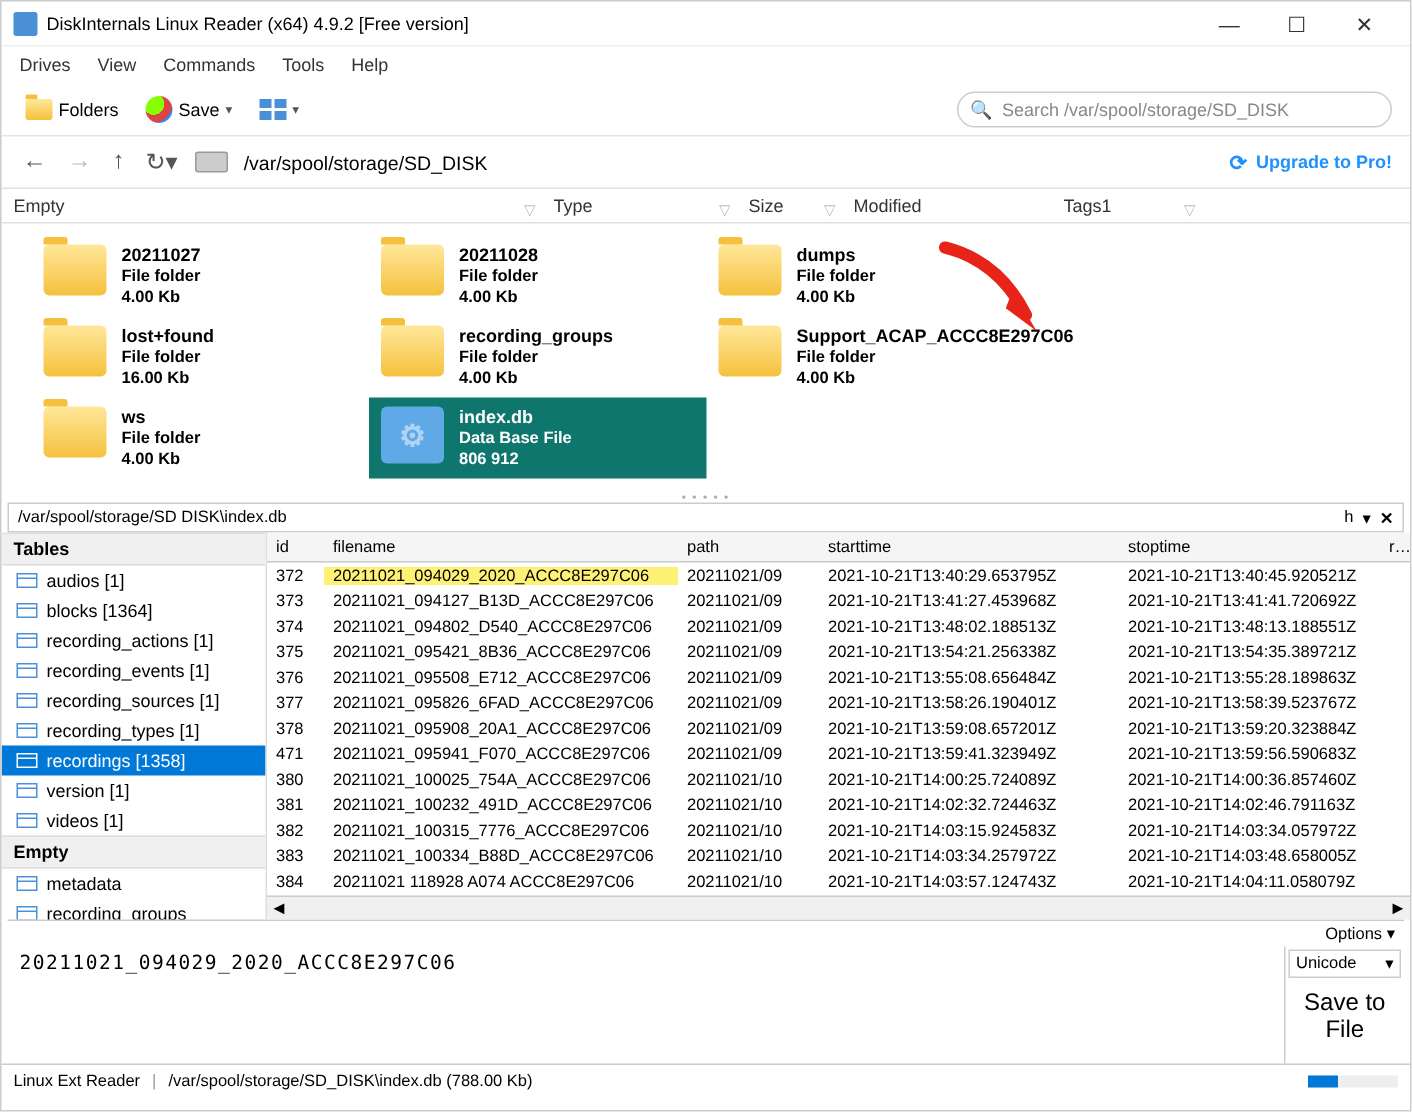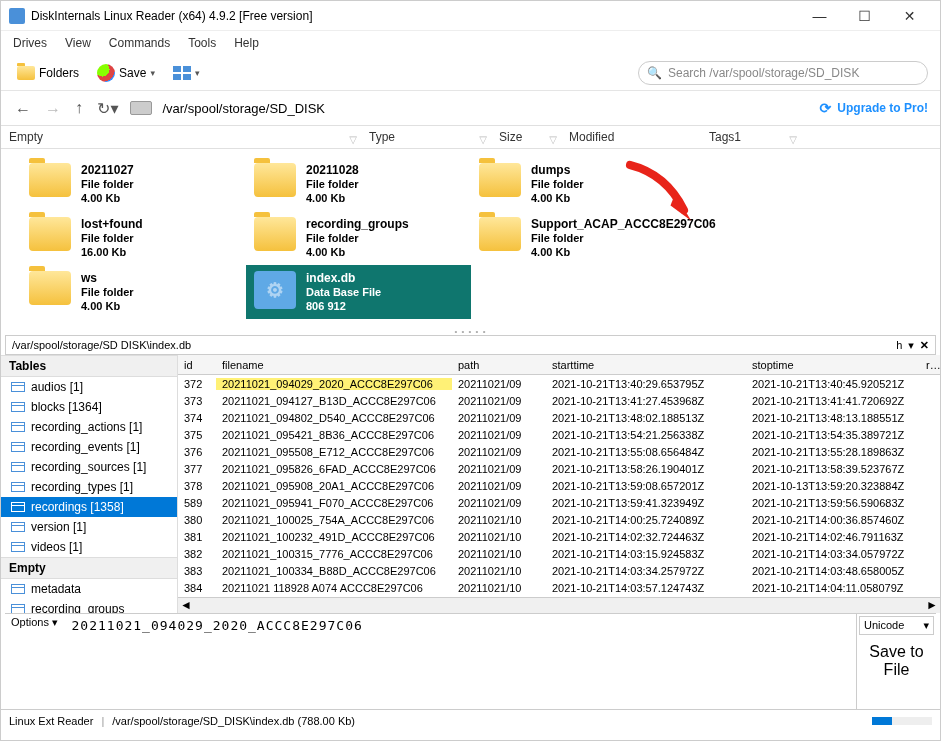--- a/index.html
+++ b/index.html
@@ -80,21 +80,21 @@
 .c-st { width: 200px; }
 .c-stop { width: 174px; }
 .dg-body { flex: 1; overflow: hidden; font-size: 11px; }
 .dg-row { display: flex; height: 17px; align-items: center; }
 .dg-row.sel .c-fn { background: #fff176; }
 .dg-hscroll { height: 16px; background: #f0f0f0; border-top: 1px solid #ccc; position: relative; }
 .dg-hscroll .lar { position: absolute; left: 0; top: 0; width: 16px; height: 16px; text-align: center; line-height: 14px; }
 .dg-hscroll .rar { position: absolute; right: 0; top: 0; width: 16px; height: 16px; text-align: center; line-height: 14px; }
 
 
-.preview { height: 96px; border-top: 1px solid #ccc; margin: 0 4px; display: flex; flex-direction: row; }
+.preview { height: 96px; border-top: 1px solid #ccc; margin: 0 4px; display: flex; flex-direction: column; }
 .preview .opt { text-align: right; padding: 2px 6px; font-size: 11px; }
 .preview .content-row { display: flex; flex: 1; }
 .preview .text { flex: 1; padding: 4px 8px; font-family: Consolas, monospace; font-size: 13px; letter-spacing: 1px; }
 .preview .side { width: 80px; border-left: 1px solid #ccc; display: flex; flex-direction: column; }
 .preview .enc { border: 1px solid #ccc; margin: 2px; padding: 2px 4px; font-size: 11px; display: flex; justify-content: space-between; }
 .preview .save { padding: 6px 4px; text-align: center; font-size: 16px; }
 
 
 .status { height: 22px; border-top: 1px solid #ccc; display: flex; align-items: center; padding: 0 8px; font-size: 11px; gap: 8px; justify-content: flex-end; }
 .status .sep { color: #999; }
@@ -353,24 +353,24 @@
           <div class="c c-fn">20211021_095826_6FAD_ACCC8E297C06</div>
           <div class="c c-path">20211021/09</div>
           <div class="c c-st">2021-10-21T13:58:26.190401Z</div>
           <div class="c c-stop">2021-10-21T13:58:39.523767Z</div>
         </div>
         <div class="dg-row">
           <div class="c c-id">378</div>
           <div class="c c-fn">20211021_095908_20A1_ACCC8E297C06</div>
           <div class="c c-path">20211021/09</div>
           <div class="c c-st">2021-10-21T13:59:08.657201Z</div>
-          <div class="c c-stop">2021-10-13T13:59:20.323884Z</div>
-        </div>
-        <div class="dg-row">
-          <div class="c c-id">589</div>
+          <div class="c c-stop">2021-10-21T13:59:20.323884Z</div>
+        </div>
+        <div class="dg-row">
+          <div class="c c-id">471</div>
           <div class="c c-fn">20211021_095941_F070_ACCC8E297C06</div>
           <div class="c c-path">20211021/09</div>
           <div class="c c-st">2021-10-21T13:59:41.323949Z</div>
           <div class="c c-stop">2021-10-21T13:59:56.590683Z</div>
         </div>
         <div class="dg-row">
           <div class="c c-id">380</div>
           <div class="c c-fn">20211021_100025_754A_ACCC8E297C06</div>
           <div class="c c-path">20211021/10</div>
           <div class="c c-st">2021-10-21T14:00:25.724089Z</div>

